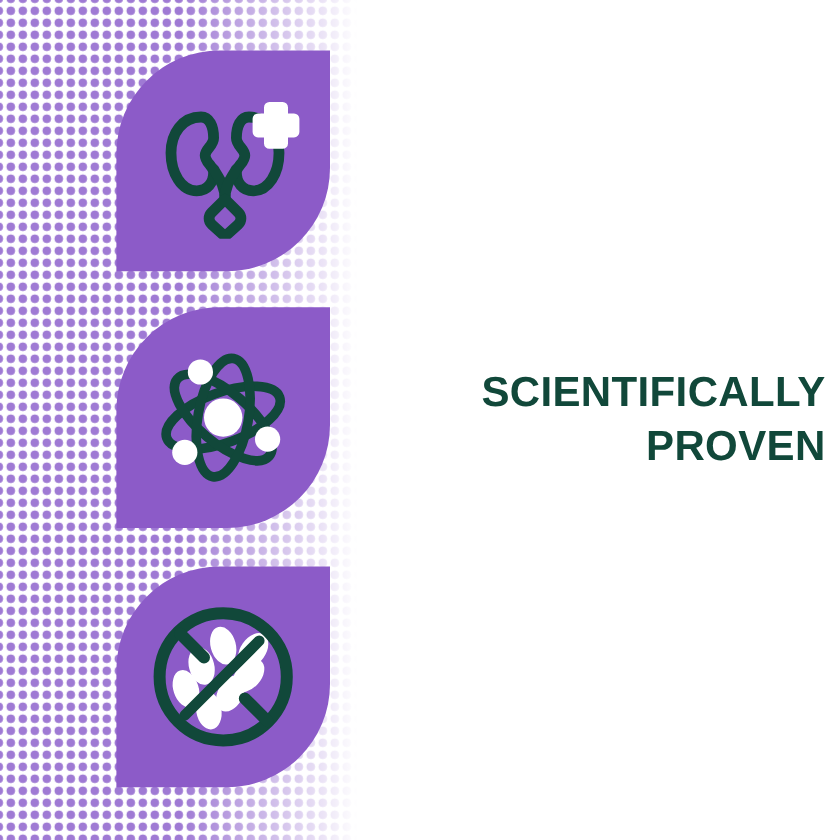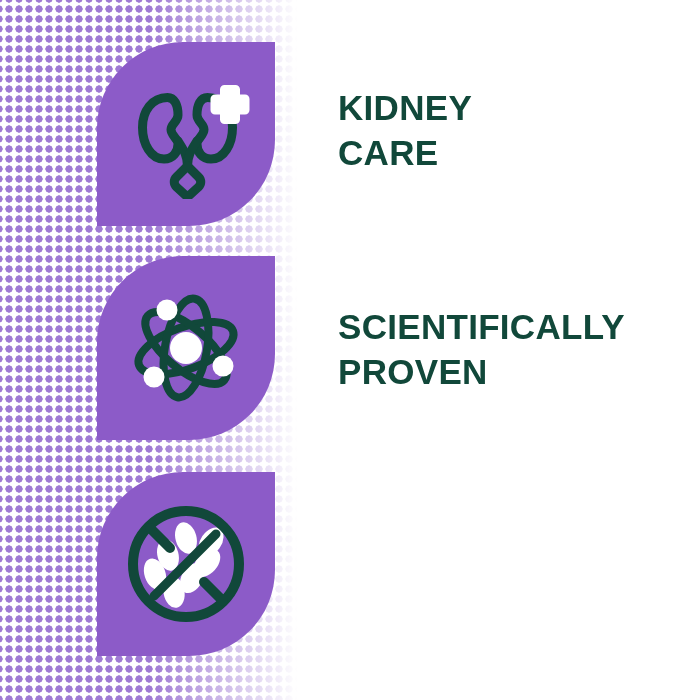--- a/index.html
+++ b/index.html
@@ -87,21 +87,21 @@
     color: #11483a;
     font-family: "Liberation Sans", sans-serif;
     font-weight: bold;
     font-size: 35px;
     line-height: 1.28;
     letter-spacing: 0.3px;
     text-transform: uppercase;
     white-space: pre-line;
   }
   #label-1 { top: 86px; }
-  #label-2 { top: 305px; }
+  #label-2 { top: 305px; text-align: right; }
   #label-3 { top: 523px; }
 </style>
 </head>
 <body>
 
 <div id="infographic">
 
   <div class="dot-field">
     <div class="dot-layer"></div>
     <div class="dot-fade"></div>
@@ -147,22 +147,20 @@
                    h-5 v5 a4.5 4.5 0 0 1 -4.5 4.5
                    h-11 a4.5 4.5 0 0 1 -4.5 -4.5
                    v-5 h-5 a4.5 4.5 0 0 1 -4.5 -4.5
                    v-11 a4.5 4.5 0 0 1 4.5 -4.5
                    h5 v-5 a4.5 4.5 0 0 1 4.5 -4.5 z"></path>
         </g>
       </svg>
     </div>
   </div>
 
-  <div class="label" id="label-1">KIDNEY
-CARE</div>
 
   <div class="leaf" id="leaf-2">
     <div class="icon-wrap">
       <svg width="132" height="132" viewBox="0 0 132 132">
         <g fill="none" stroke="#11483a" stroke-width="8" stroke-linecap="round">
 
           <ellipse cx="66" cy="66" rx="50" ry="21" transform="rotate(-20 66 66)"></ellipse>
           <ellipse cx="66" cy="66" rx="50" ry="21" transform="rotate(40 66 66)"></ellipse>
           <ellipse cx="66" cy="66" rx="50" ry="21" transform="rotate(100 66 66)"></ellipse>
         </g>

